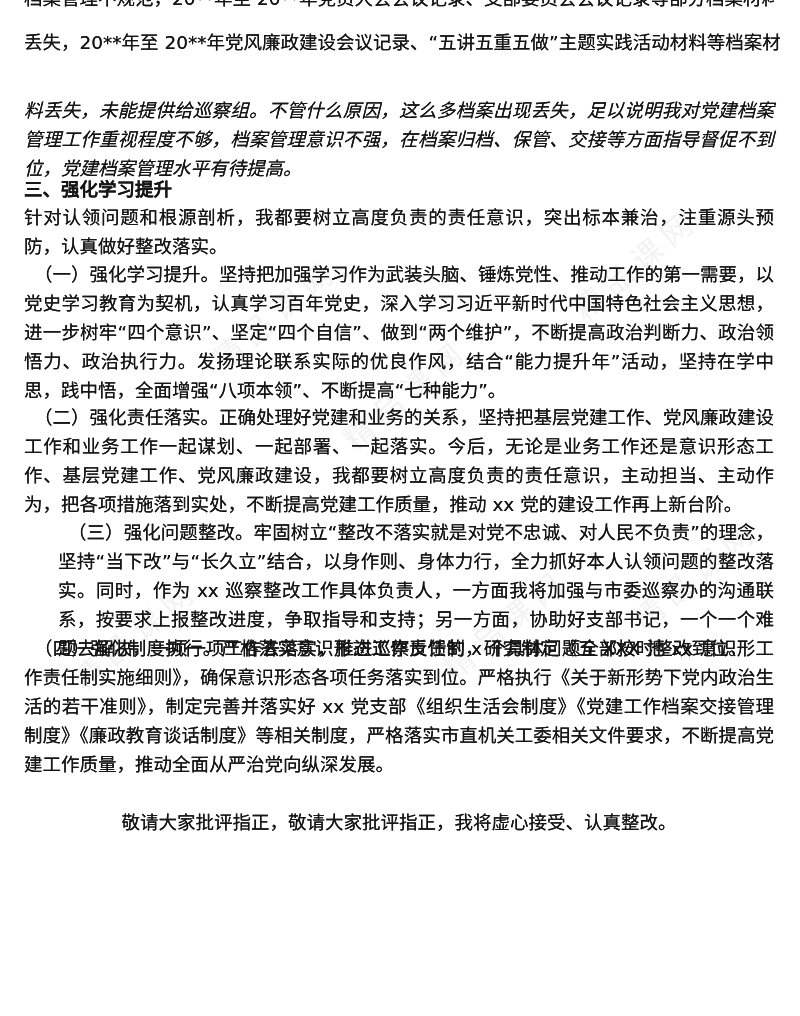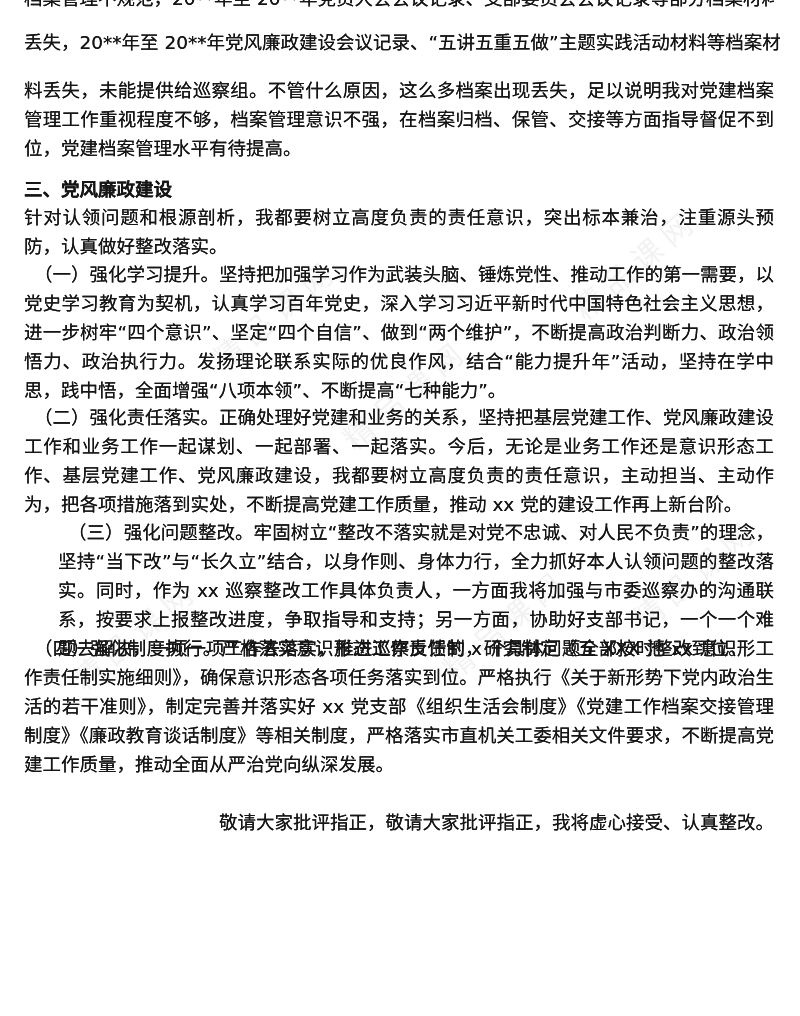--- a/index.html
+++ b/index.html
@@ -36,21 +36,21 @@
     white-space: nowrap;
   }
   .heading {
     font-weight: bold;
   }
   .para-indent {
     text-indent: 10px;
   }
   .single-line {
     white-space: nowrap;
-    text-align: right;
+    text-align: center;
   }
   .wm {
     position: absolute;
     color: rgba(130, 130, 130, 0.10);
     font-size: 30px;
     letter-spacing: 8px;
     transform: rotate(-40deg);
     white-space: nowrap;
     pointer-events: none;
     text-align: left;
@@ -66,22 +66,22 @@
       <div class="wm" style="left: 560px; top: 250px;">精品课网</div>
       <div class="wm" style="left: 430px; top: 610px;">精品课网</div>
       <div class="wm" style="left: 200px; top: 300px;">精品课网</div>
       <div class="wm" style="left: 620px; top: 560px;">精品课网</div>
     </div>
   <div id="doc-body">
       <div class="block clipped" style="top: 0px;">
         <span class="inner">档案管理不规范，20**年至 20**年党员大会会议记录、支部委员会会议记录等部分档案材料</span>
       </div>
       <div class="block line single-line" style="top: 28px;">丢失，20**年至 20**年党风廉政建设会议记录、“五讲五重五做”主题实践活动材料等档案材</div>
-      <div class="block para" style="top: 76px;">料丢失，未能提供给巡察组。不管什么原因，这么多档案出现丢失，足以说明我对党建档案管理工作重视程度不够，档案管理意识不强，在档案归档、保管、交接等方面指导督促不到位，党建档案管理水平有待提高。</div>
-      <div class="block heading" style="top: 175px;">三、党风廉政建设</div>
+      <div class="block para" style="top: 96px; font-style: italic;">料丢失，未能提供给巡察组。不管什么原因，这么多档案出现丢失，足以说明我对党建档案管理工作重视程度不够，档案管理意识不强，在档案归档、保管、交接等方面指导督促不到位，党建档案管理水平有待提高。</div>
+      <div class="block heading" style="top: 175px;">三、强化学习提升</div>
       <div class="block para" style="top: 203px;">针对认领问题和根源剖析，我都要树立高度负责的责任意识，突出标本兼治，注重源头预防，认真做好整改落实。</div>
       <div class="block para-indent" style="top: 260px;">（一）强化学习提升。坚持把加强学习作为武装头脑、锤炼党性、推动工作的第一需要，以党史学习教育为契机，认真学习百年党史，深入学习习近平新时代中国特色社会主义思想，进一步树牢“四个意识”、坚定“四个自信”、做到“两个维护”，不断提高政治判断力、政治领悟力、政治执行力。发扬理论联系实际的优良作风，结合“能力提升年”活动，坚持在学中思，践中悟，全面增强“八项本领”、不断提高“七种能力”。</div>
       <div class="block para-indent" style="top: 403px;">（二）强化责任落实。正确处理好党建和业务的关系，坚持把基层党建工作、党风廉政建设工作和业务工作一起谋划、一起部署、一起落实。今后，无论是业务工作还是意识形态工作、基层党建工作、党风廉政建设，我都要树立高度负责的责任意识，主动担当、主动作为，把各项措施落到实处，不断提高党建工作质量，推动 xx 党的建设工作再上新台阶。</div>
       <div class="block para-indent" style="top: 518px; margin-left: 34px;">（三）强化问题整改。牢固树立“整改不落实就是对党不忠诚、对人民不负责”的理念，坚持“当下改”与“长久立”结合，以身作则、身体力行，全力抓好本人认领问题的整改落实。同时，作为 xx 巡察整改工作具体负责人，一方面我将加强与市委巡察办的沟通联系，按要求上报整改进度，争取指导和支持；另一方面，协助好支部书记，一个一个难题去解决，一项一项工作去落实，推进巡察反馈的 x 个具体问题全部按时整改到位。</div>
       <div class="block para-indent" style="top: 634px;">（四）强化制度执行。严格落实意识形态工作责任制，研究制定《五 XXX 池 xx 意识形工作责任制实施细则》，确保意识形态各项任务落实到位。严格执行《关于新形势下党内政治生活的若干准则》，制定完善并落实好 xx 党支部《组织生活会制度》《党建工作档案交接管理制度》《廉政教育谈话制度》等相关制度，严格落实市直机关工委相关文件要求，不断提高党建工作质量，推动全面从严治党向纵深发展。</div>
       <div class="block line single-line" style="top: 808px;">敬请大家批评指正，敬请大家批评指正，我将虚心接受、认真整改。</div>
     </div>
 </div>
 
 </body></html>

